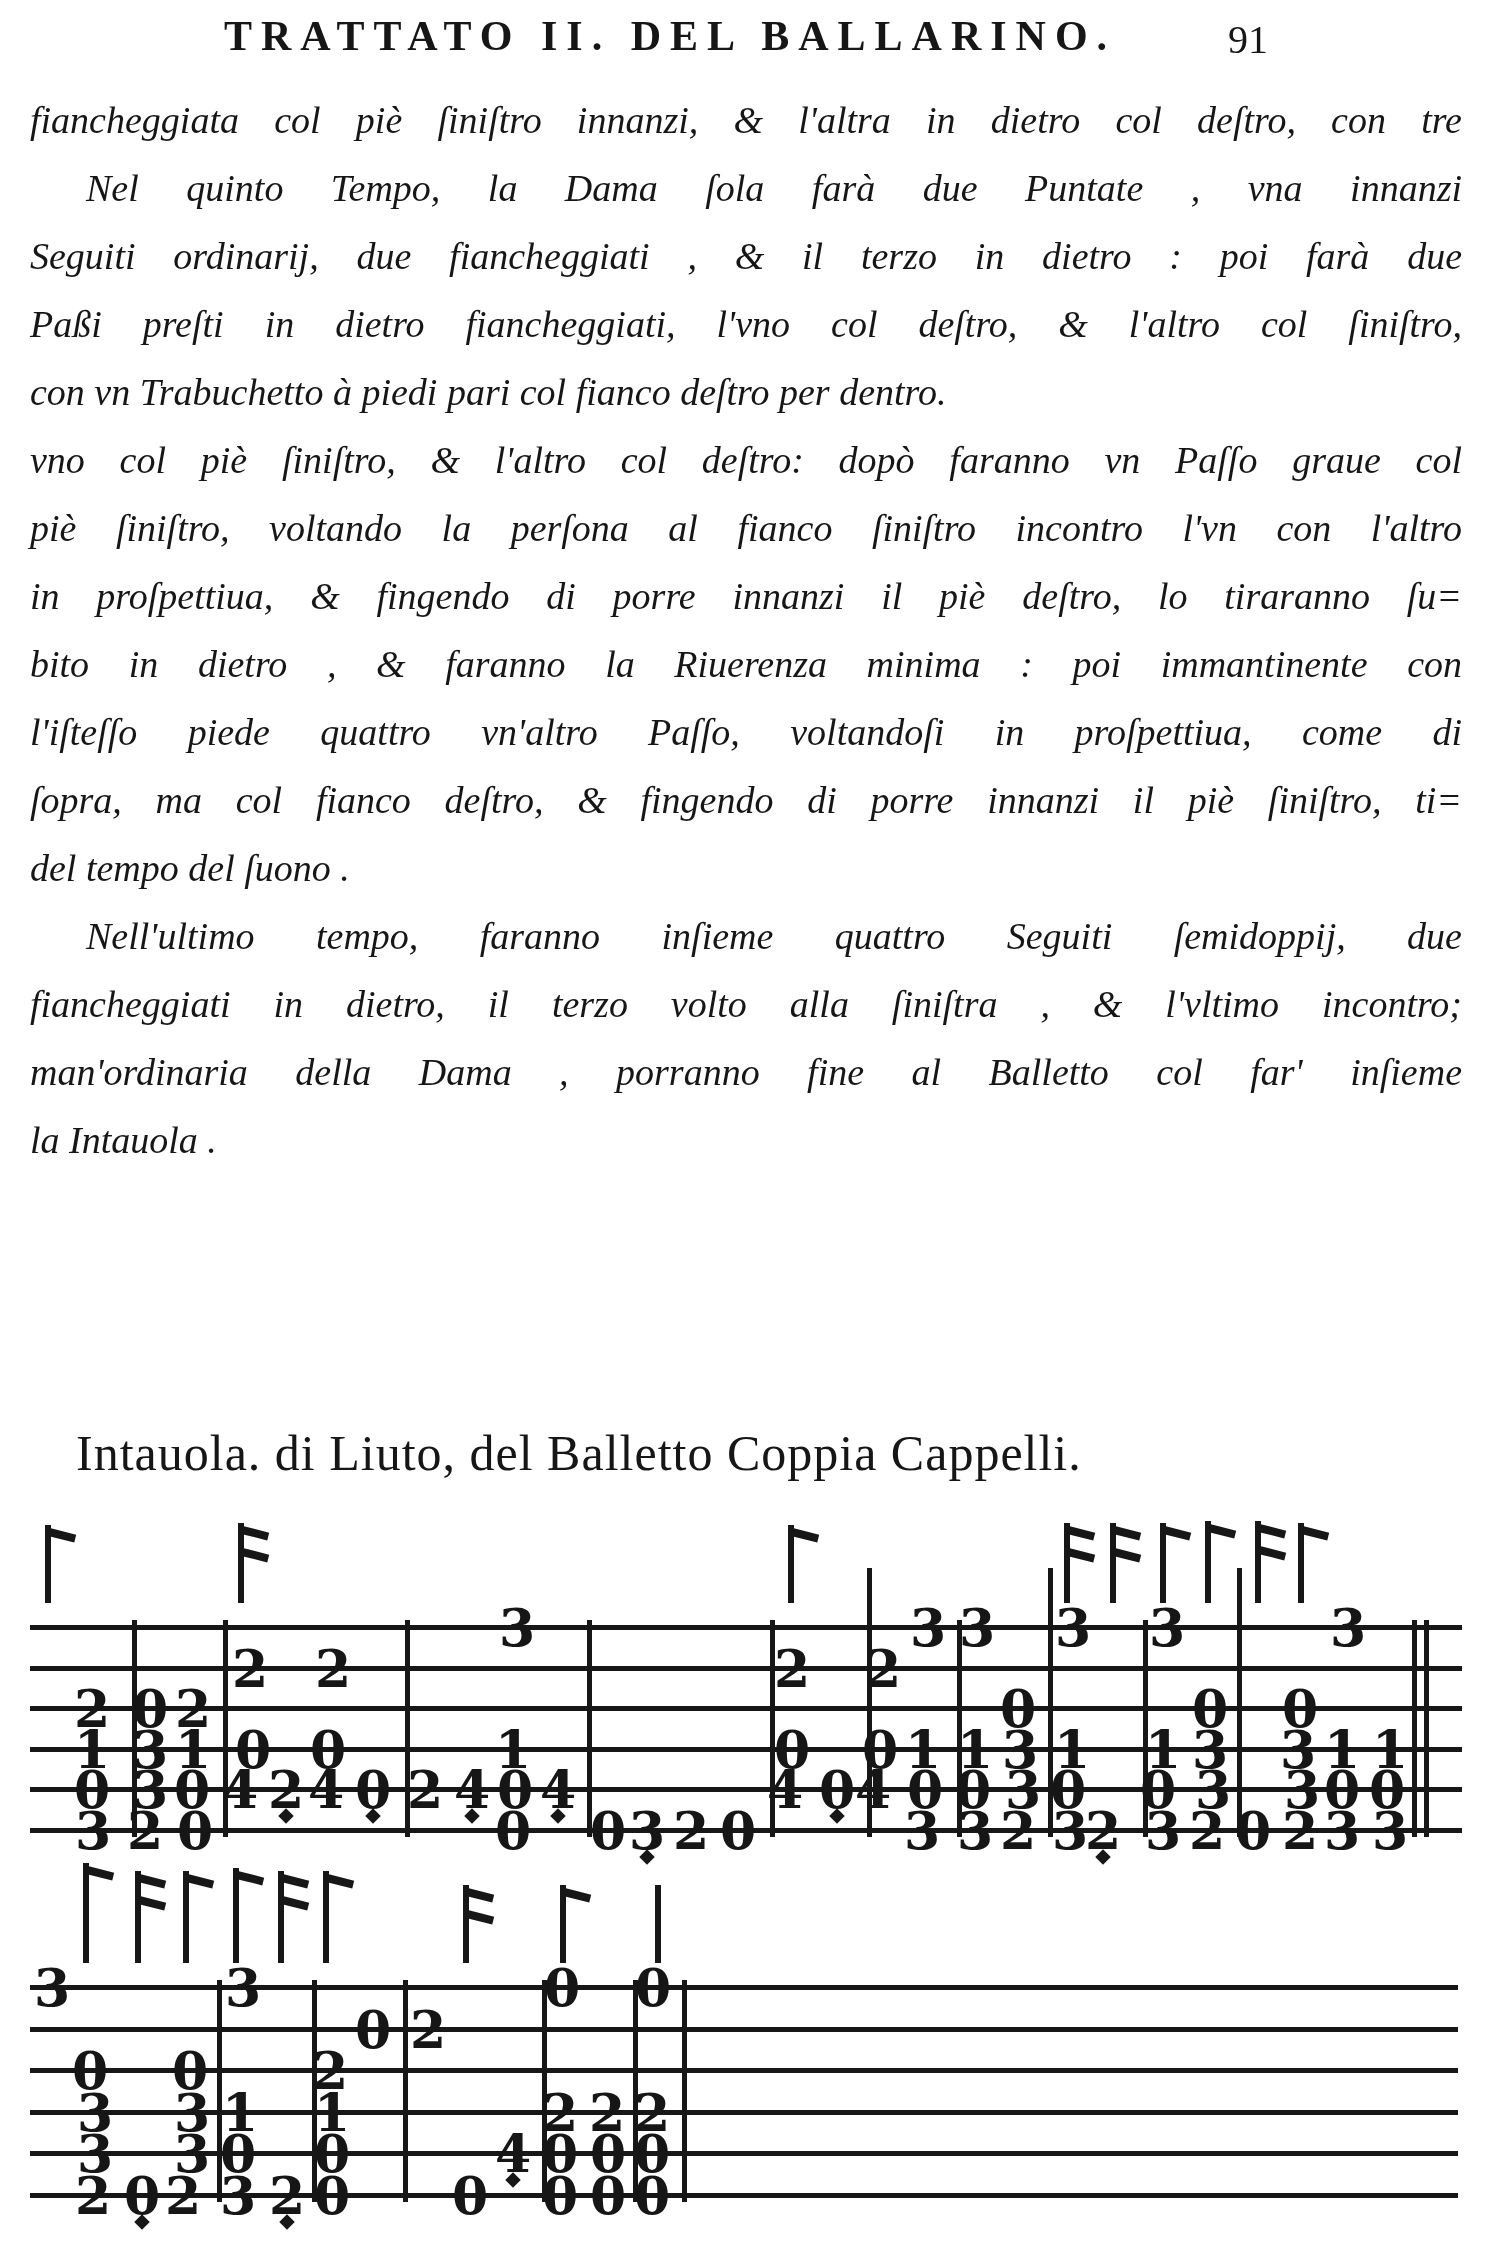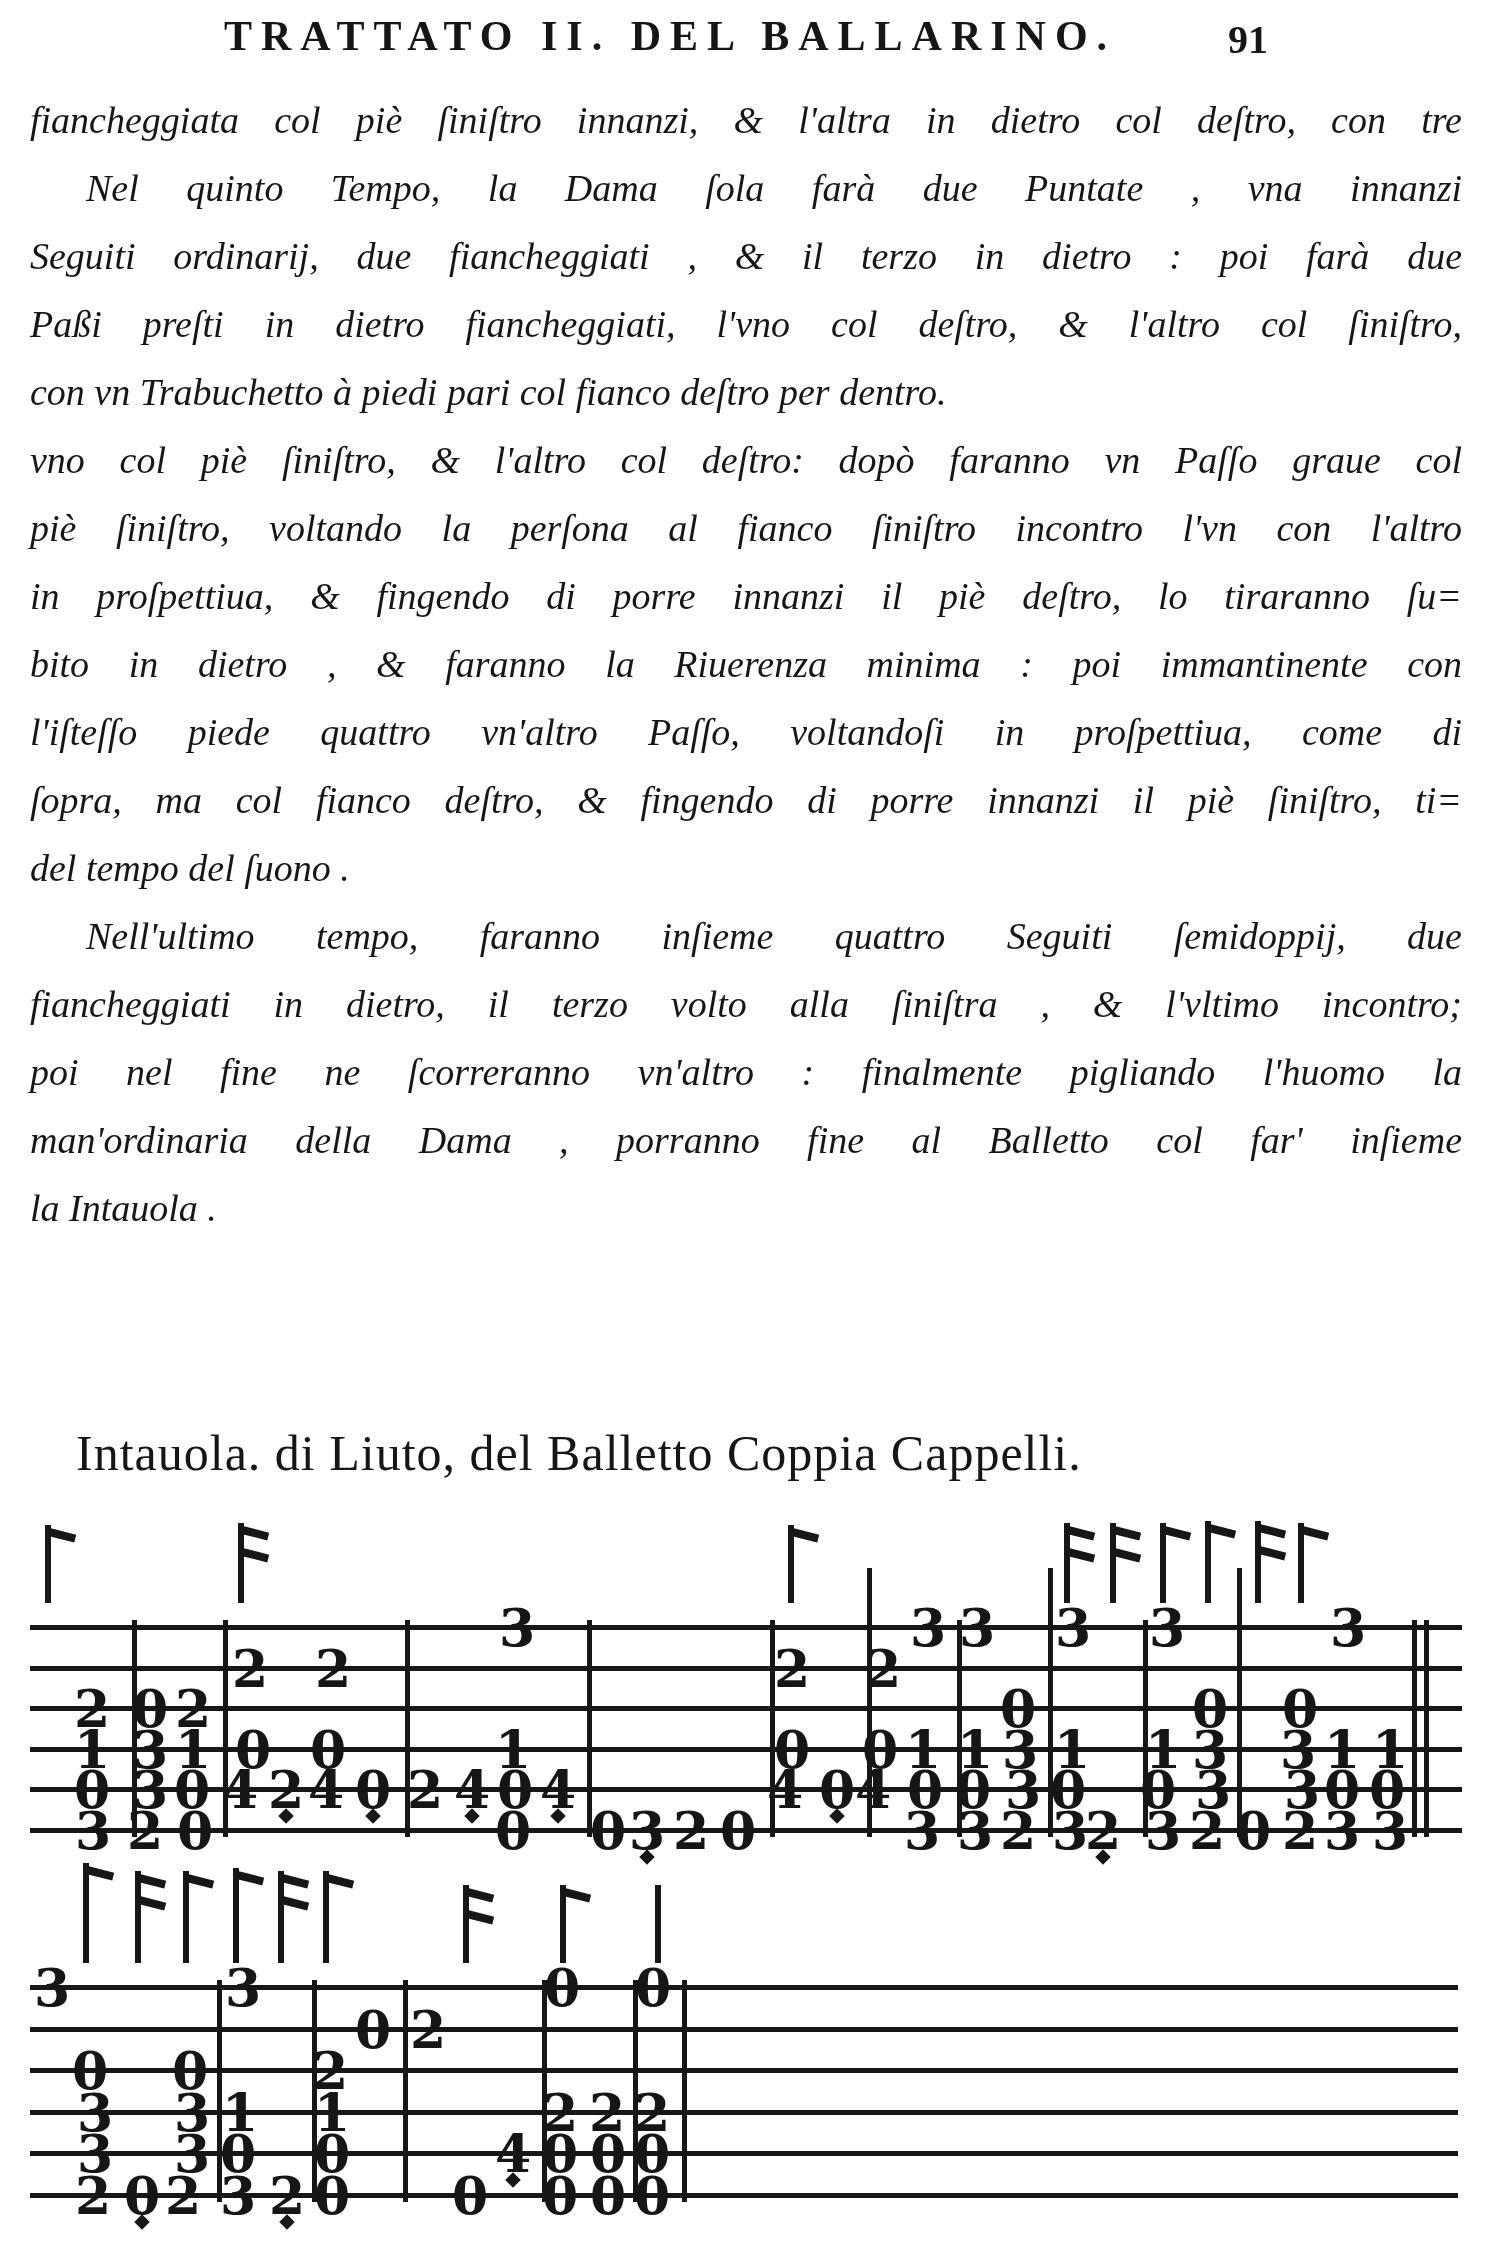--- a/index.html
+++ b/index.html
@@ -1,20 +1,20 @@
 <!DOCTYPE html>
 <html><head>
 <meta charset="utf-8">
 <style>
   html,body{margin:0;padding:0;background:#777;}
   .page{position:relative;width:1490px;height:2249px;background:#ffffff;color:#161616;overflow:hidden;
         font-family:"Liberation Serif","DejaVu Serif",serif;}
   .hdr-title{position:absolute;top:12px;left:0;width:1340px;text-align:center;
              font-size:42px;font-weight:bold;letter-spacing:9px;white-space:nowrap;}
-  .page-num{position:absolute;top:16px;left:1228px;font-size:40px;font-weight:bold;}
+  .page-num{position:absolute;top:16px;left:1228px;font-size:40px;font-weight:normal;}
   .text-block{position:absolute;left:30px;top:86px;width:1432px;}
   .text-line{font-style:italic;font-size:38px;height:68px;line-height:68px;
              text-align:justify;text-align-last:justify;white-space:normal;}
   .text-line.pl{text-align-last:left;}
   .text-line.ind{text-indent:56px;}
   .tab-title{position:absolute;left:76px;top:1424px;font-size:50px;letter-spacing:1px;white-space:nowrap;}
   .staff-line{position:absolute;height:5px;background:#171717;}
   .bar{position:absolute;width:5px;background:#171717;}
   .tabnum{position:absolute;transform:translate(-50%,-50%);
           font-family:"DejaVu Serif","Liberation Serif",serif;font-weight:700;font-size:52px;}
@@ -41,21 +41,20 @@
       <div class="text-line pl">con vn Trabuchetto à piedi pari col fianco deſtro per dentro.</div>
       <div class="text-line">vno col piè ſiniſtro, &amp; l'altro col deſtro: dopò faranno vn Paſſo graue col</div>
       <div class="text-line">piè ſiniſtro, voltando la perſona al fianco ſiniſtro incontro l'vn con l'altro</div>
       <div class="text-line">in proſpettiua, &amp; fingendo di porre innanzi il piè deſtro, lo tiraranno ſu=</div>
       <div class="text-line">bito in dietro , &amp; faranno la Riuerenza minima : poi immantinente con</div>
       <div class="text-line">l'iſteſſo piede quattro vn'altro Paſſo, voltandoſi in proſpettiua, come di</div>
       <div class="text-line">ſopra, ma col fianco deſtro, &amp; fingendo di porre innanzi il piè ſiniſtro, ti=</div>
       <div class="text-line pl">del tempo del ſuono .</div>
       <div class="text-line ind">Nell'ultimo tempo, faranno inſieme quattro Seguiti ſemidoppij, due</div>
       <div class="text-line">fiancheggiati in dietro, il terzo volto alla ſiniſtra , &amp; l'vltimo incontro;</div>
-      <div class="text-line">poi nel fine ne ſcorreranno vn'altro : finalmente pigliando l'huomo la</div>
       <div class="text-line">man'ordinaria della Dama , porranno fine al Balletto col far' inſieme</div>
       <div class="text-line pl">la Intauola .</div>
     </div>
   <div class="tab-title">Intauola. di Liuto, del Balletto Coppia Cappelli.</div>
   <div id="tab-area">
       <div class="staff-line" style="left: 30px; top: 1625px; width: 1432px;"></div>
       <div class="staff-line" style="left: 30px; top: 1666px; width: 1432px;"></div>
       <div class="staff-line" style="left: 30px; top: 1706px; width: 1432px;"></div>
       <div class="staff-line" style="left: 30px; top: 1747px; width: 1432px;"></div>
       <div class="staff-line" style="left: 30px; top: 1787px; width: 1432px;"></div>

